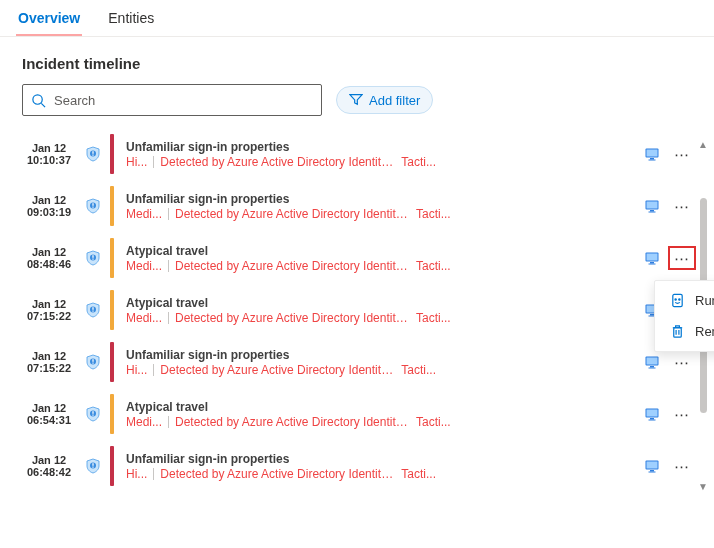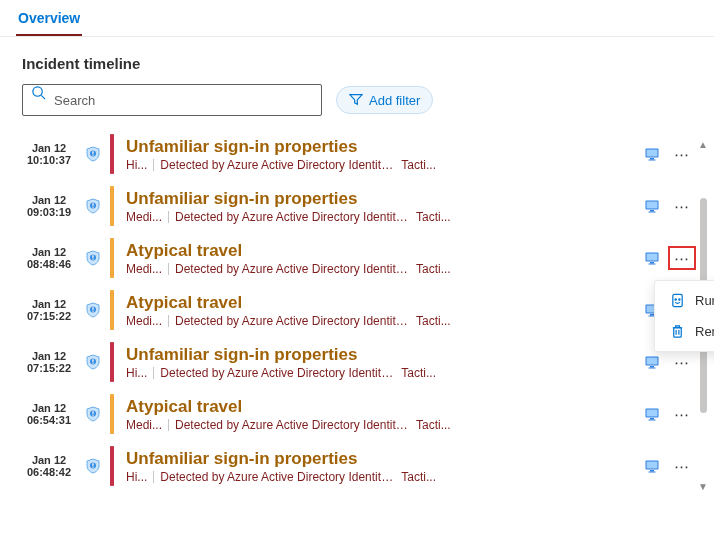--- a/index.html
+++ b/index.html
@@ -19,36 +19,37 @@
   }
   .tab {
     padding: 10px 2px 8px;
     cursor: pointer;
     font-size: 14px;
     color: #323130;
     border-bottom: 2px solid transparent;
   }
   .tab.active {
     color: #0078d4;
-    border-bottom: 2px solid #7f1d1d;
+    border-bottom: 2px solid #fca5a5;
     font-weight: 600;
   }
   .panel-title {
     font-size: 15px;
     font-weight: 600;
     padding: 18px 22px 12px;
   }
   .controls {
     display: flex;
     align-items: center;
     gap: 14px;
     padding: 0 22px 12px;
   }
   .search-box {
     display: flex;
+    align-items: center;
     border: 1px solid #605e5c;
     border-radius: 2px;
     height: 32px;
     width: 300px;
     padding: 0 8px;
     gap: 8px;
   }
   .search-box input {
     border: none;
     outline: none;
@@ -112,32 +113,32 @@
   }
   .sev-high { background: #c43148; }
   .sev-med { background: #f2a93b; }
   .details {
     flex: 1;
     min-width: 0;
     padding-left: 4px;
   }
   .alert-title {
     font-weight: 600;
-    font-size: 17px;
-    color: #a16207;
+    font-size: 12px;
+    color: #404040;
     white-space: nowrap;
     overflow: hidden;
     text-overflow: ellipsis;
   }
   .sub {
     display: flex;
     align-items: center;
     gap: 6px;
     font-size: 12px;
-    color: #7f1d1d;
+    color: #ef4444;
     margin-top: 1px;
   }
   .sub .sev-text {
     max-width: 38px;
     white-space: nowrap;
     overflow: hidden;
     text-overflow: ellipsis;
   }
   .sub .divider {
     width: 1px;
@@ -223,20 +224,21 @@
     color: #323130;
     cursor: pointer;
   }
   .menu-item .mi-icon { width: 16px; display: flex; justify-content: center; }
 </style>
 </head>
 <body>
 
 <div class="tabs">
   <div class="tab active">Overview</div>
+  <div class="tab">Entities</div>
 </div>
 
 <div class="panel-title">Incident timeline</div>
 
 <div class="controls">
   <div class="search-box">
     <span class="search-icon">
       <svg width="15" height="15" viewBox="0 0 16 16" fill="none" stroke="#0078d4" stroke-width="1.3">
         <circle cx="7" cy="7" r="5"></circle>
           <line x1="11" y1="11" x2="15" y2="15"></line>

